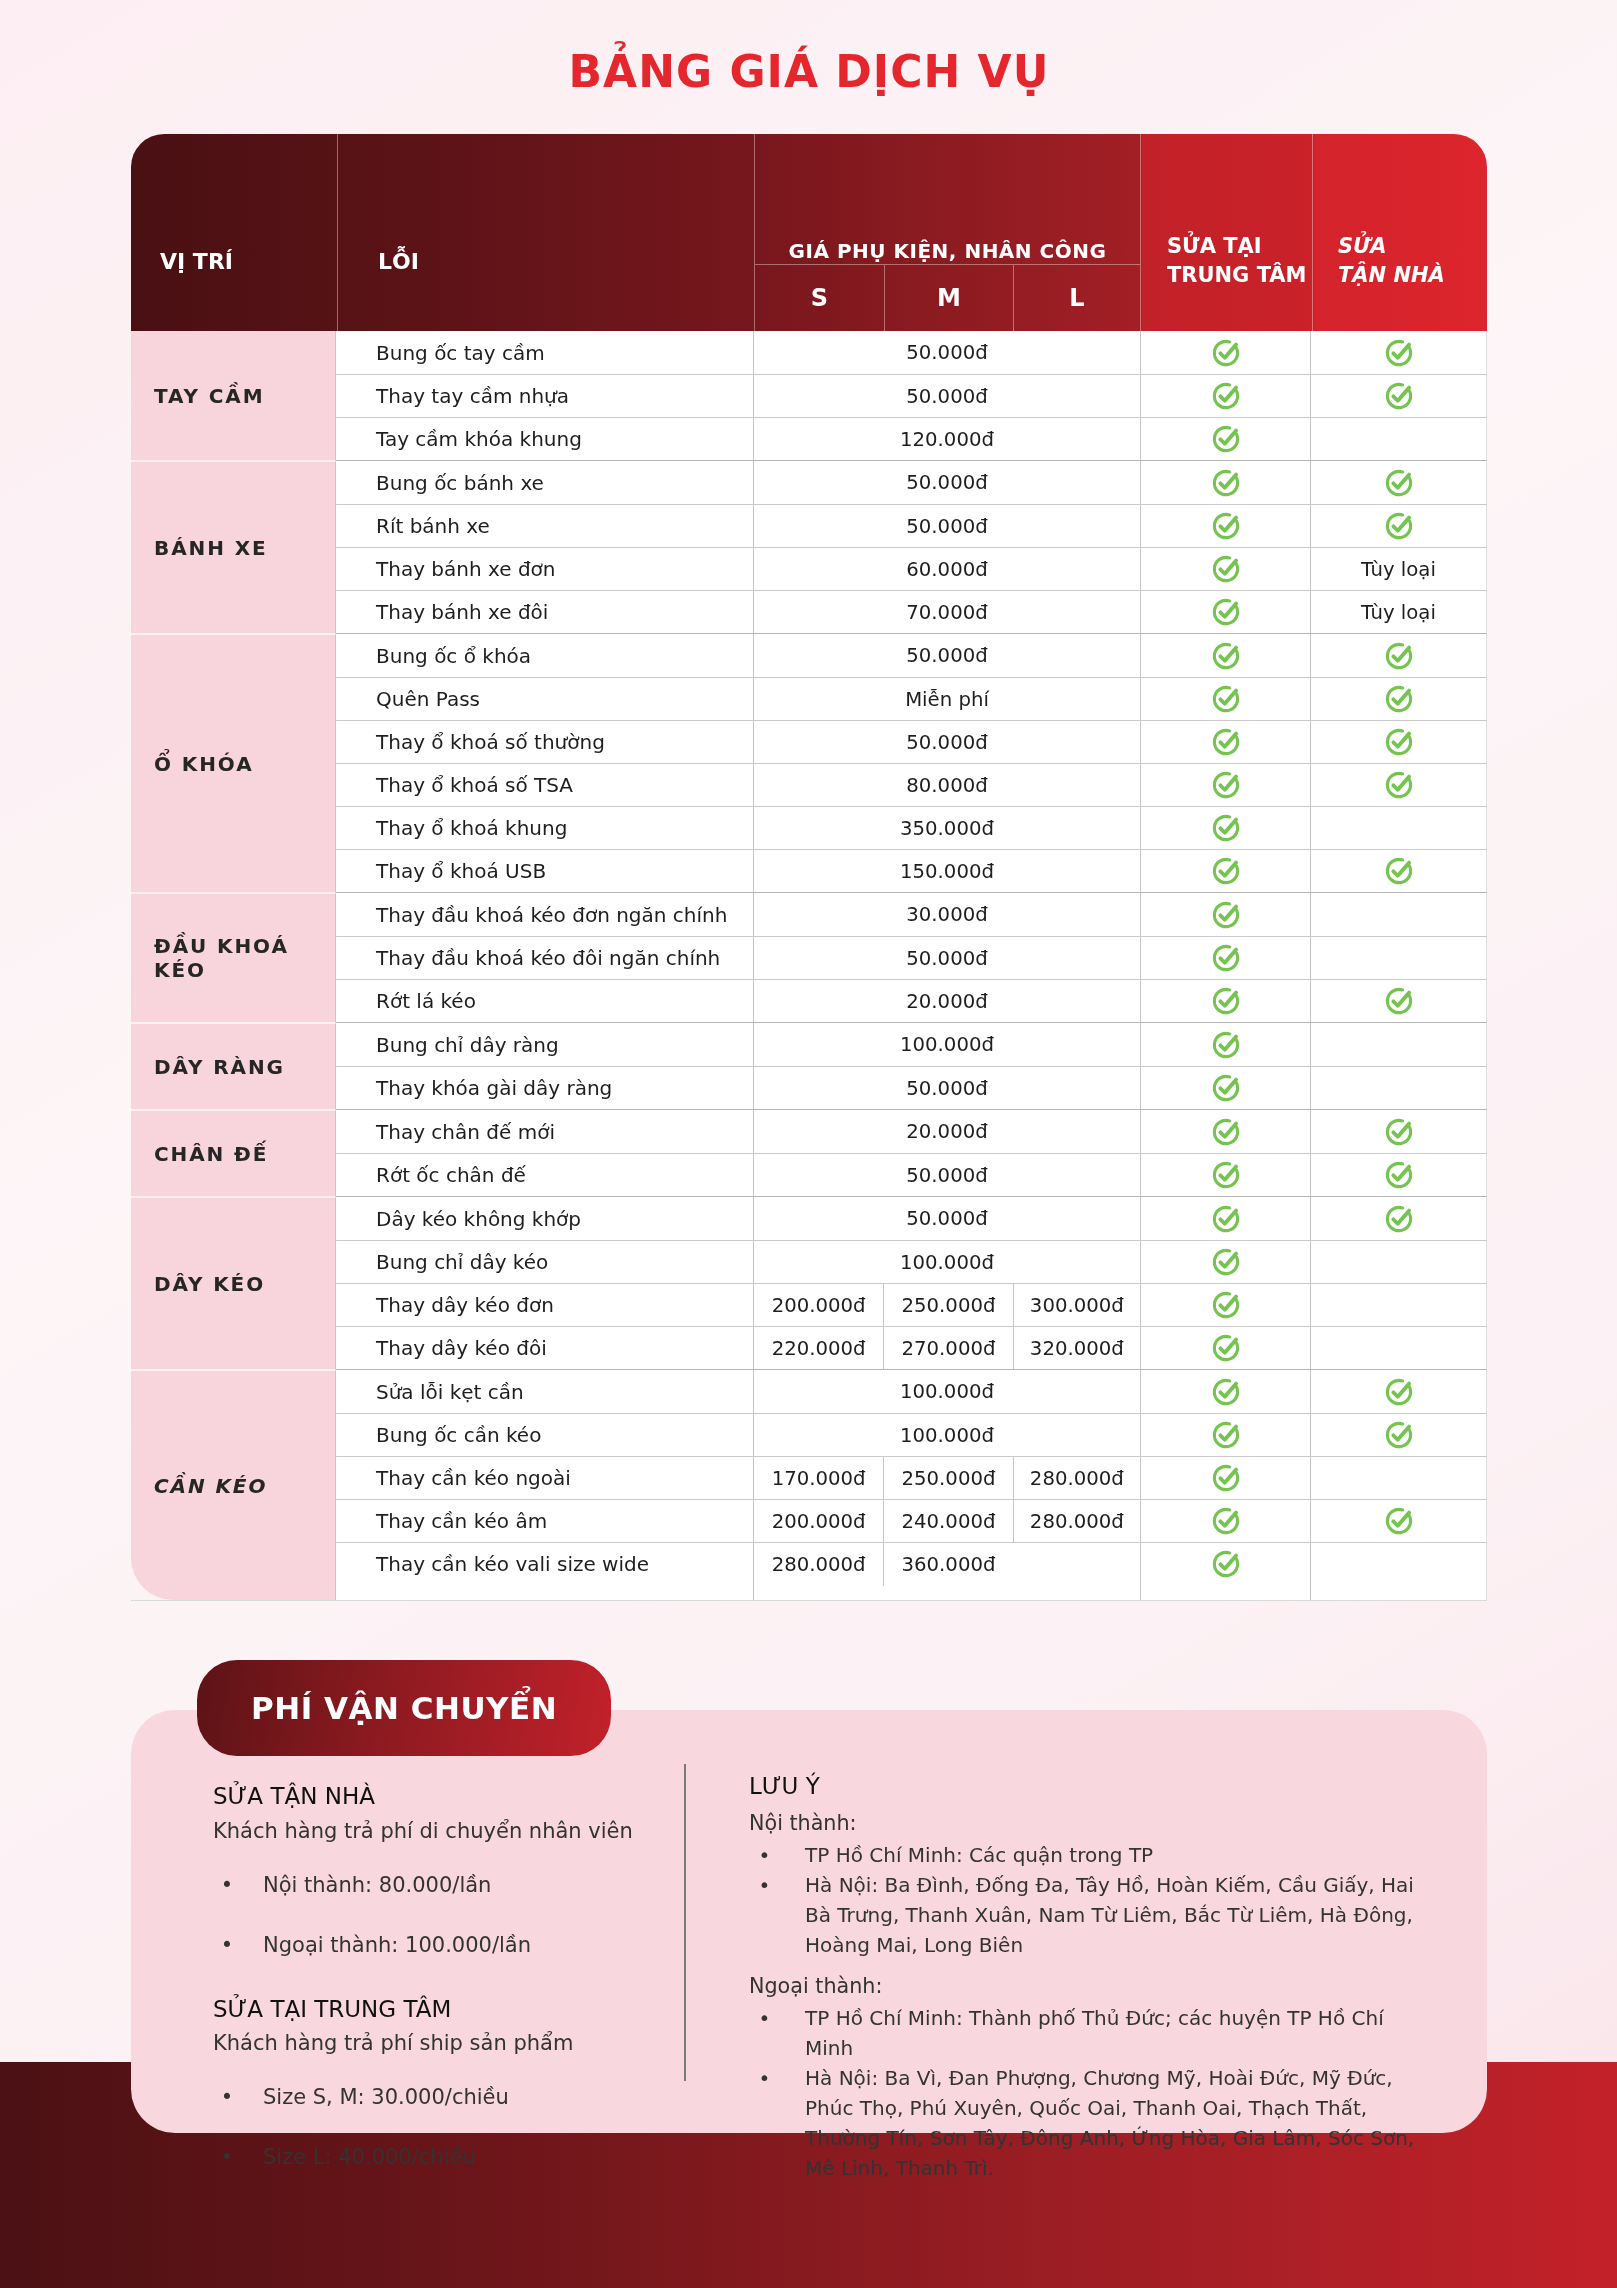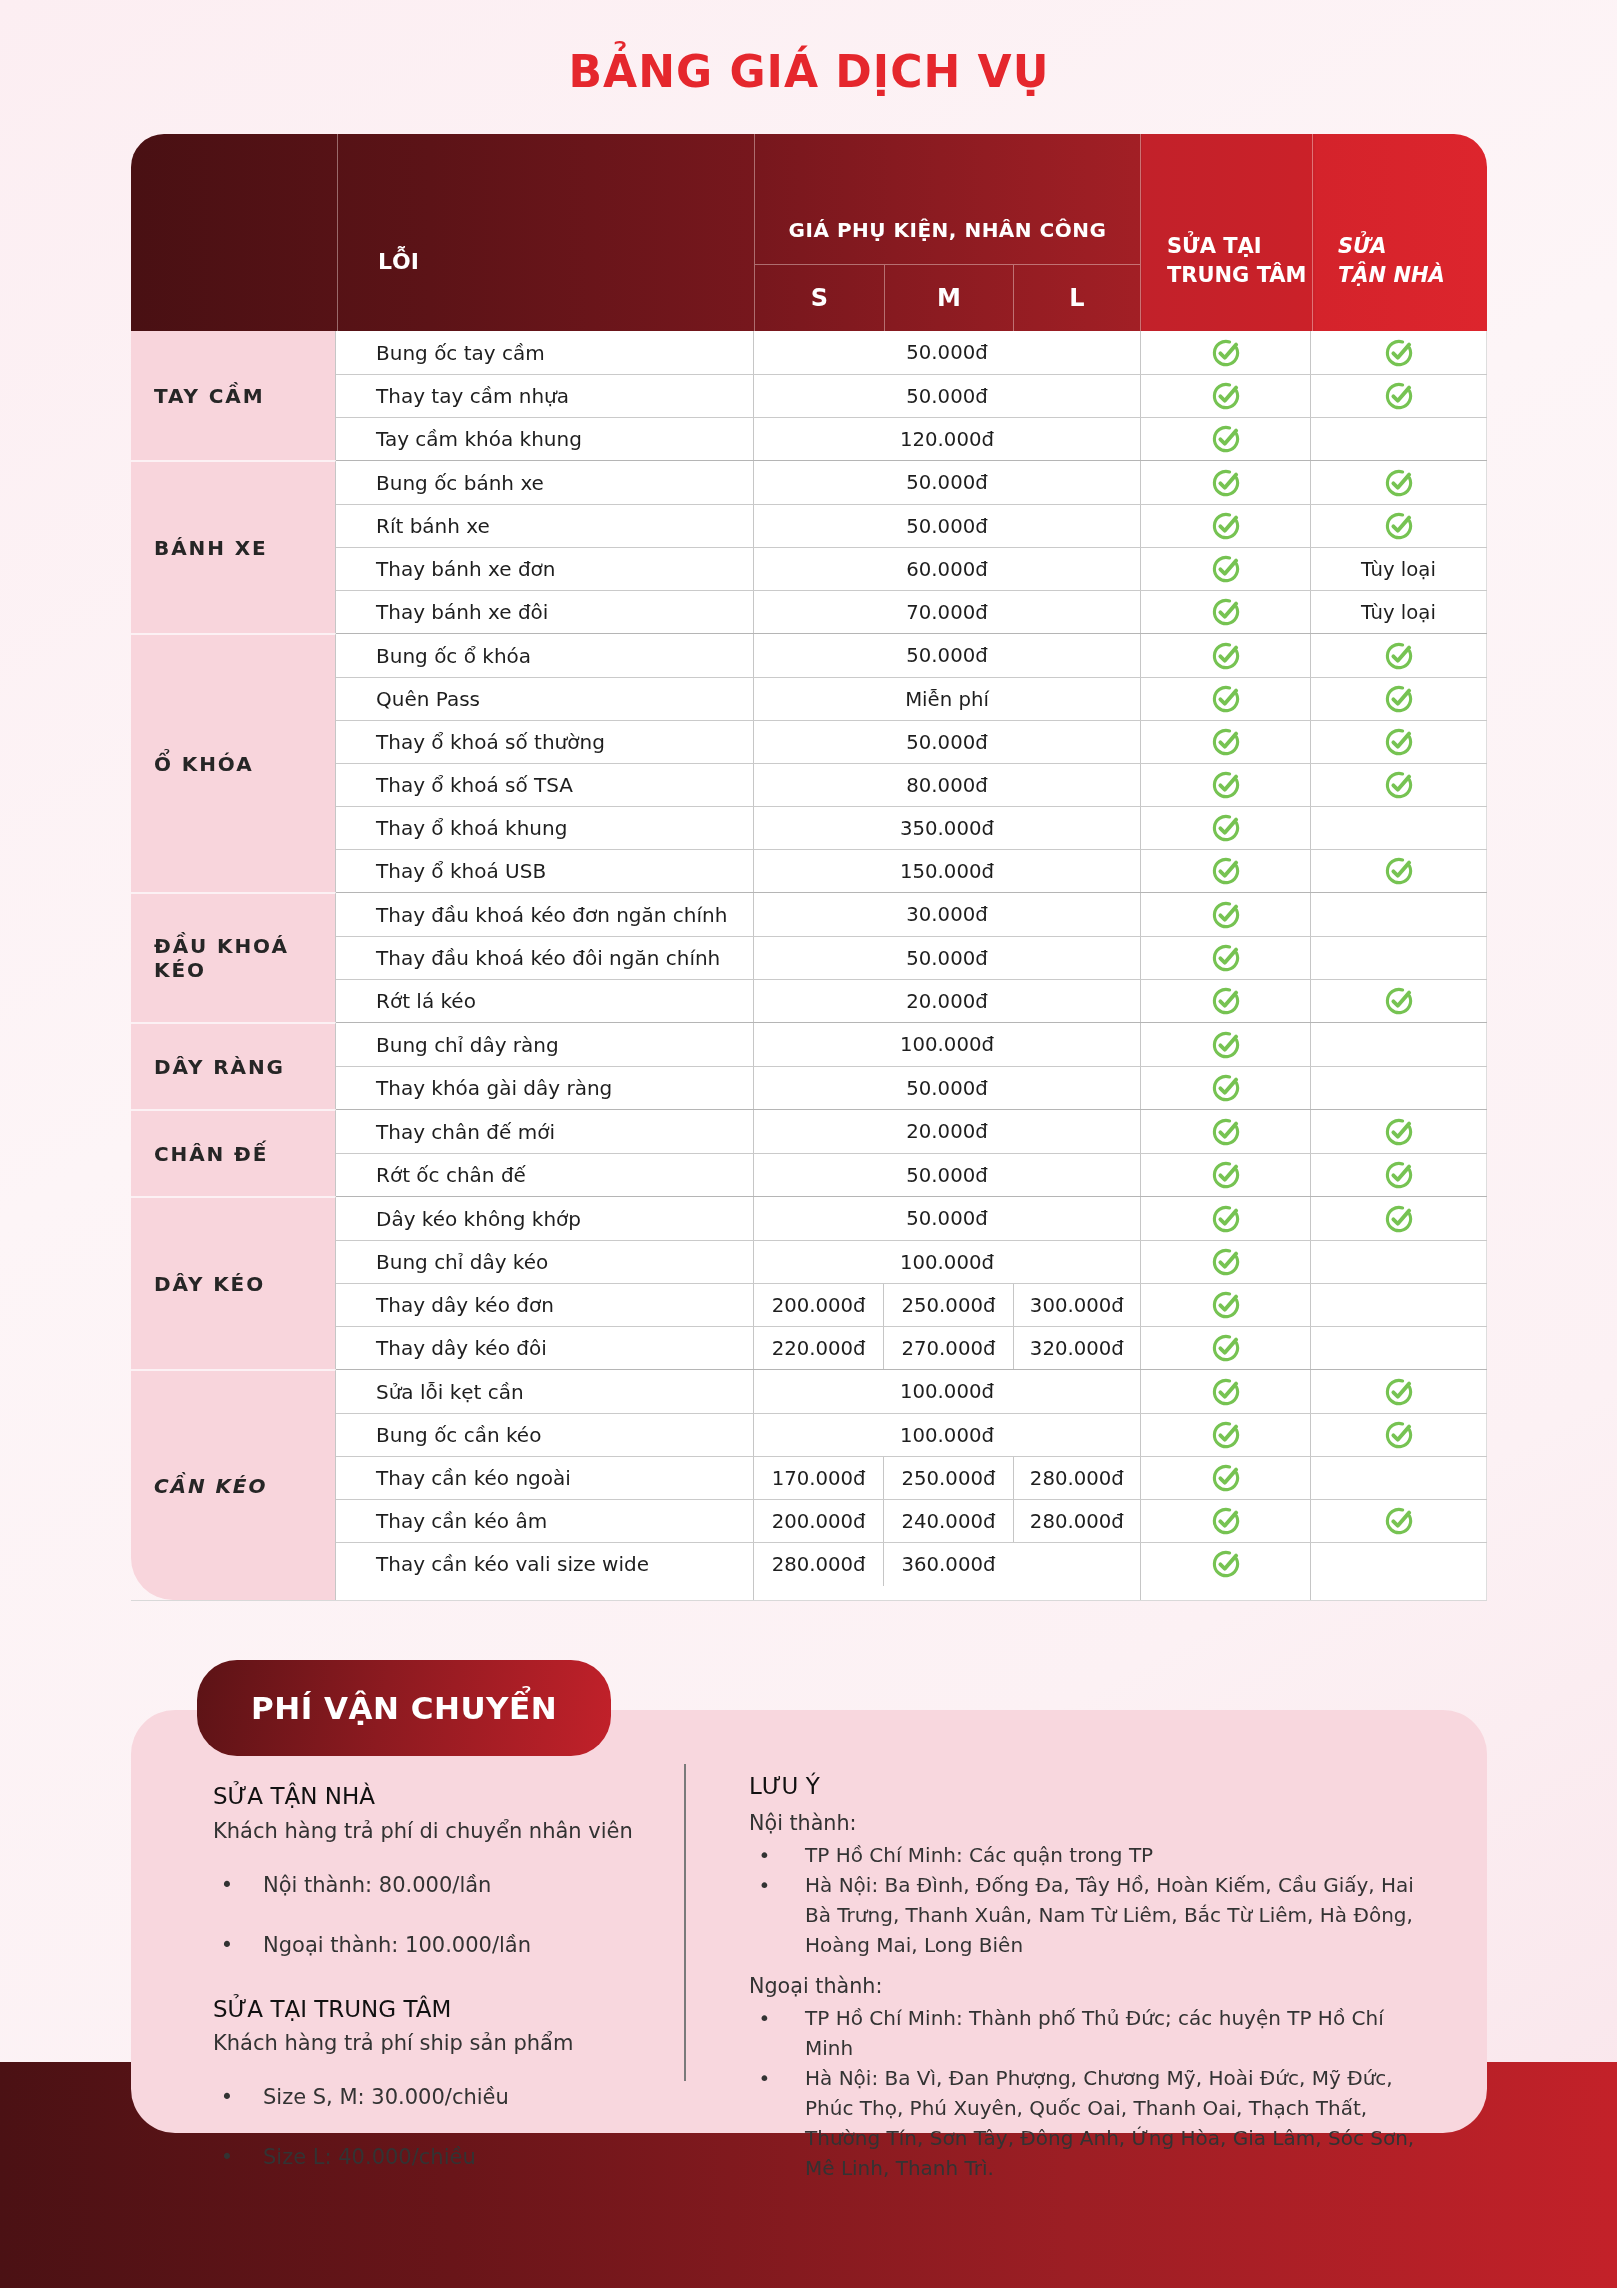--- a/index.html
+++ b/index.html
@@ -18,21 +18,21 @@
            background:linear-gradient(90deg,#491013 0%,#5c1317 22%,#77171d 46%,#911c22 63%,
                       #a21f25 74.4%,#c2212a 74.6%,#cb2129 87.2%,#d4232b 87.4%,#dd252d 100%); }
   .hcell { position:absolute; top:0; height:197px; display:flex; align-items:center;
            font-weight:bold; }
   .h-pos   { left:0;     width:206px; padding:58px 0 0 29px; font-size:22px; }
   .h-issue { left:206px; width:418px; padding:58px 0 0 40px; font-size:22px;
              border-left:1.4px solid rgba(255,240,236,.40); }
   .h-price { left:623px; width:387px; flex-direction:column; align-items:stretch; padding:0;
              border-left:1.4px solid rgba(255,240,236,.40); border-right:1.4px solid rgba(255,240,236,.40); }
   .h-price-top { height:136px; display:flex; align-items:flex-end; justify-content:center;
-                 padding-bottom:22px; font-size:20px; letter-spacing:0.5px;
+                 padding-bottom:1px; font-size:20px; letter-spacing:0.5px;
                  border-bottom:1.4px solid rgba(255,240,236,.40); }
   .h-price-sizes { height:69px; display:flex; }
   .h-size { display:flex; align-items:center; justify-content:center; font-size:24px; }
   .h-size.s { width:130px; } .h-size.m { width:130px; border-left:1.4px solid rgba(255,240,236,.40); }
   .h-size.l { width:128px; border-left:1.4px solid rgba(255,240,236,.40); }
   .h-center { left:1011px; width:170px; padding:56px 0 0 25px; font-size:21px; line-height:29px; }
   .h-home   { left:1181px; width:176px; padding:56px 0 0 25px; font-size:21px; line-height:29px;
               border-left:1.4px solid rgba(255,240,236,.40);font-style:italic; }
 
   
@@ -89,20 +89,21 @@
 </style>
 </head>
 <body>
 
 <div class="page">
 
   <div class="title">BẢNG GIÁ DỊCH VỤ</div>
 
   <div class="ptable">
     <div class="thead">
+      <div class="hcell h-pos">VỊ TRÍ</div>
       <div class="hcell h-issue">LỖI</div>
       <div class="hcell h-price">
         <div class="h-price-top">GIÁ PHỤ KIỆN, NHÂN CÔNG</div>
         <div class="h-price-sizes">
           <div class="h-size s">S</div>
           <div class="h-size m">M</div>
           <div class="h-size l">L</div>
         </div>
       </div>
       <div class="hcell h-center">

